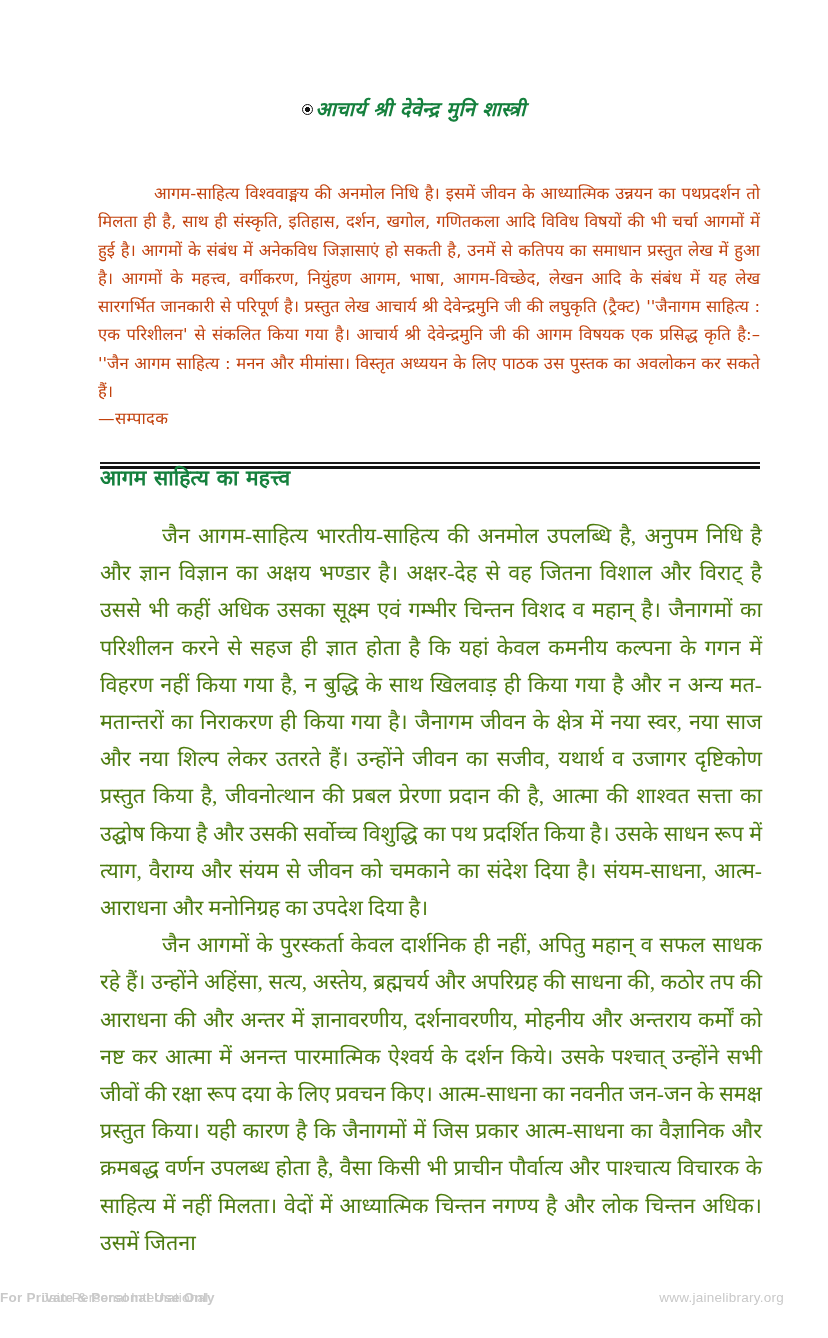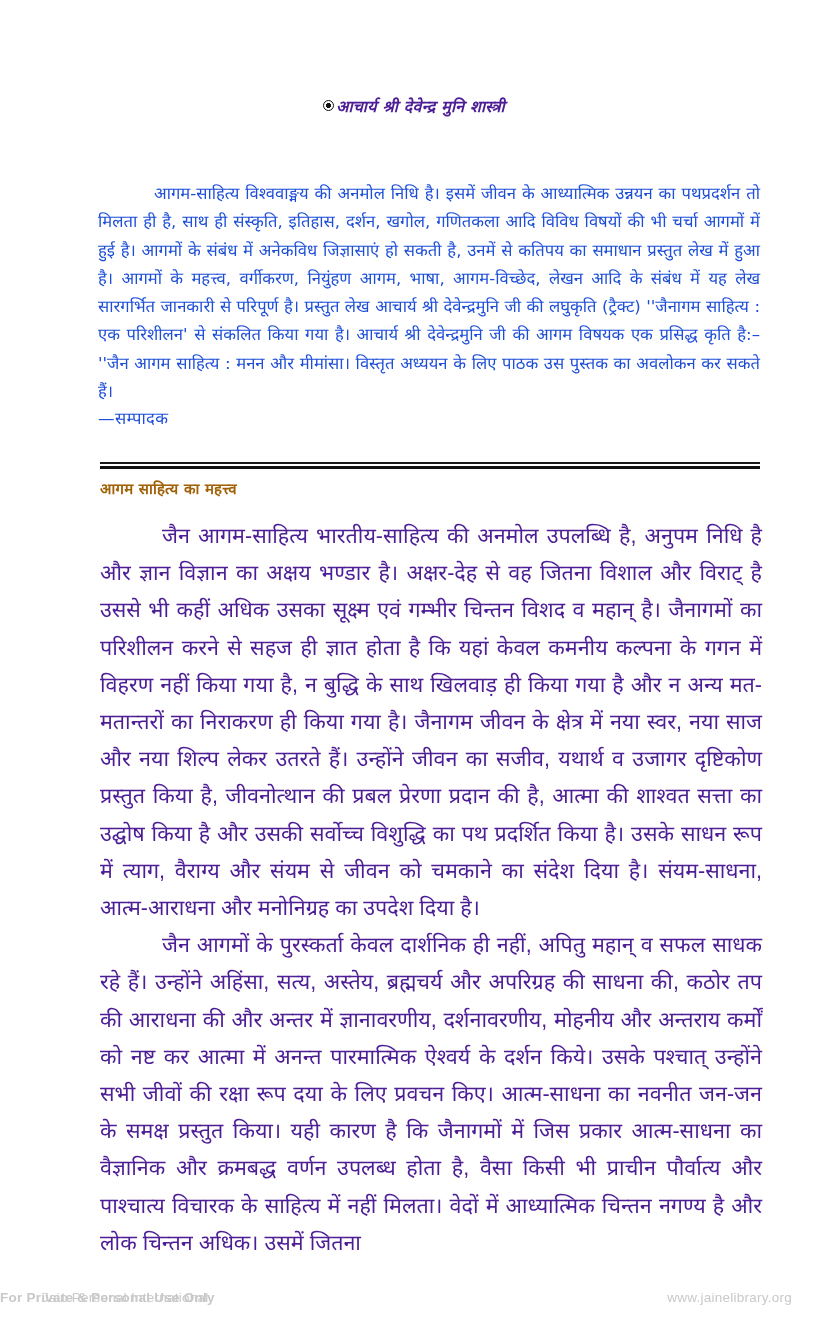--- a/index.html
+++ b/index.html
@@ -34,24 +34,24 @@
     font-weight: 700;
     font-style: italic;
     letter-spacing: 1.5px;
     color: #0b0b0b;
     line-height: 1.25;
     white-space: nowrap;
   }
   .doc-author {
     margin-top: 9px;
     font-family: "DejaVu Sans", "Liberation Sans", sans-serif;
-    font-size: 16px;
+    font-size: 20px;
     font-style: italic;
     font-weight: 600;
-    color: #4c1d95;
+    color: #15803d;
     letter-spacing: .2px;
     white-space: nowrap;
   }
   .author-bullet {
     display: inline-block;
     width: 9px;
     height: 9px;
     border: 1.6px solid #121212;
     border-radius: 50%;
     position: relative;
@@ -63,21 +63,21 @@
 
   
   .intro {
     position: absolute;
     left: 98px;
     top: 180px;
     width: 662px;
     font-family: "DejaVu Sans", "Liberation Sans", sans-serif;
     font-size: 16.6px;
     line-height: 28.3px;
-    color: #1d4ed8;
+    color: #c2410c;
     text-align: justify;
     text-justify: inter-word;
     letter-spacing: 0px;
   }
   .intro p {
     margin: 0;
     text-indent: 56px;
   }
   .intro .signature {
     display: block;
@@ -107,39 +107,39 @@
     left: 0; top: 4px;
     width: 100%;
     height: 3px;
     background: #111111;
   }
 
   
   .section-heading {
     position: absolute;
     left: 100px;
-    top: 478px;
+    top: 463px;
     width: 660px;
     font-family: "DejaVu Sans", "Liberation Sans", sans-serif;
-    font-size: 15px;
+    font-size: 21px;
     font-weight: 700;
-    color: #a16207;
+    color: #15803d;
     letter-spacing: .2px;
   }
 
   
   .body-text {
     position: absolute;
     left: 100px;
     top: 518px;
     width: 662px;
-    font-family: Liberation Sans, sans-serif;
+    font-family: Liberation Serif, serif;
     font-size: 21.5px;
     line-height: 37.2px;
-    color: #4c1d95;
+    color: #4d7c0f;
     text-align: justify;
     text-justify: inter-word;
   }
   .body-text p {
     margin: 0;
     text-indent: 62px;
   }
   .body-text p + p {
   }
 
@@ -165,21 +165,21 @@
     position: absolute;
     left: 0;
     top: 0;
     width: 828px;
     text-align: left;
     white-space: nowrap;
     font-weight: bold;
   }
   .footer .f-right {
     position: absolute;
-    right: 36px;
+    right: 44px;
     top: 0;
     white-space: nowrap;
   }
 </style>
 </head>
 <body>
 
 <div class="page">
 
   <div class="title-block">

